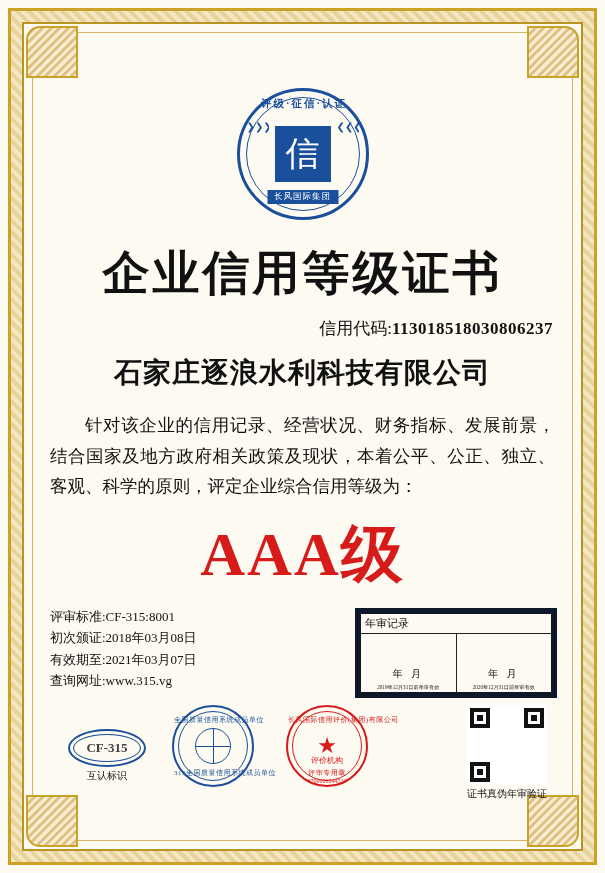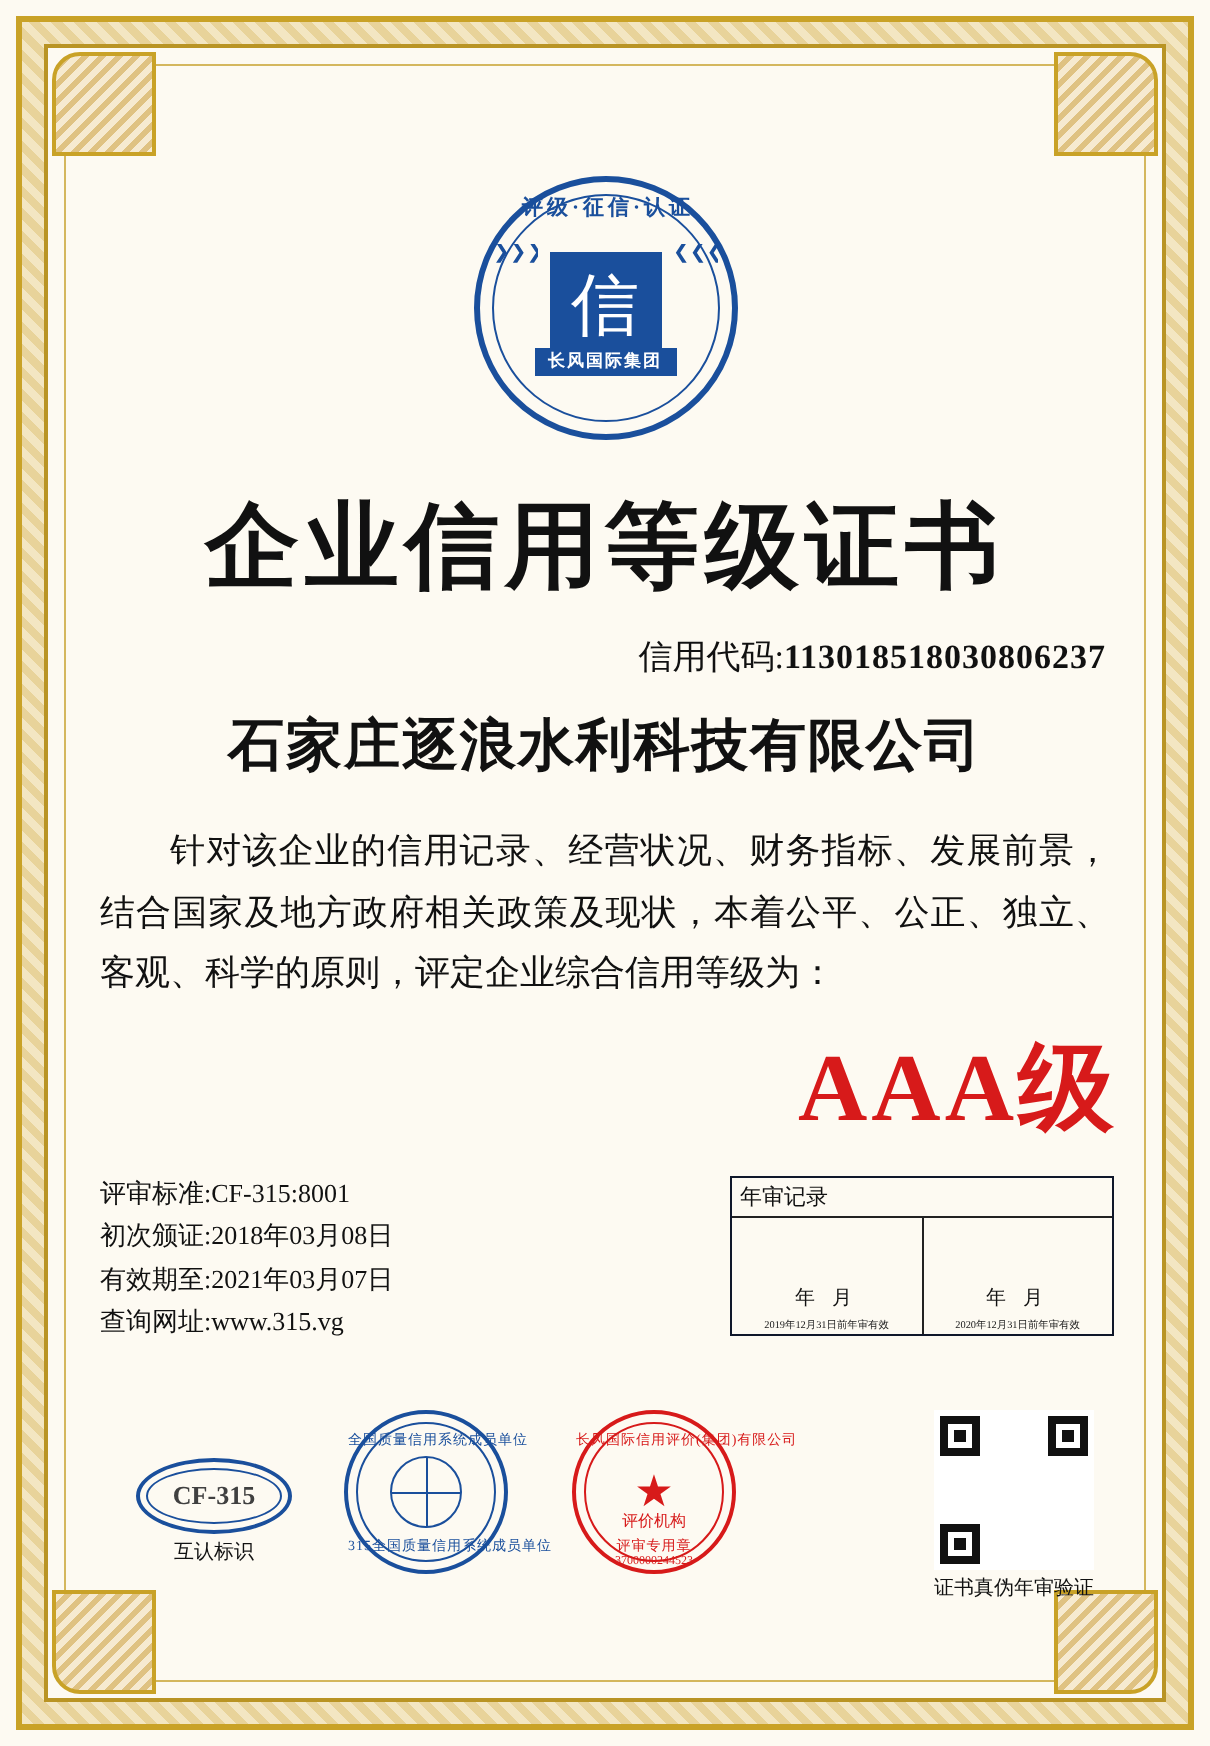--- a/index.html
+++ b/index.html
@@ -103,30 +103,29 @@
     left: 3px;
     right: 0;
     text-align: center;
     font-size: 10.5px;
     color: #1a4f9c;
     letter-spacing: 2px;
     font-weight: bold;
   }
   .seal-bottom-band {
     position: absolute;
-    bottom: 32px;
+    bottom: 16px;
     left: 50%;
     transform: translateX(-50%);
     background: #1a4f9c;
     color: #fff;
     font-size: 8.5px;
     padding: 1px 7px;
     letter-spacing: 1px;
     white-space: nowrap;
-    font-weight: bold;
   }
   .seal-wheat-l, .seal-wheat-r {
     position: absolute;
     top: 34px;
     width: 22px;
     height: 62px;
     color: #1a4f9c;
     font-size: 10px;
     line-height: 9px;
     overflow: hidden;
@@ -166,22 +165,22 @@
     margin-top: 18px;
     font-size: 17.5px;
     line-height: 1.75;
     color: #111;
     text-align: justify;
     text-indent: 2em;
     padding: 0 4px;
   }
   .grade {
     margin-top: 10px;
-    text-align: right;
-    font-size: 48px;
+    text-align: center;
+    font-size: 62px;
     font-weight: bold;
     color: #d71a1a;
     letter-spacing: 2px;
   }
   
   .lower {
     position: relative;
     margin-top: 10px;
     min-height: 110px;
   }
@@ -191,21 +190,21 @@
     color: #111;
     padding-left: 4px;
   }
   .info-lines div { white-space: nowrap; }
 
   .annual-box {
     position: absolute;
     right: 2px;
     top: 2px;
     width: 190px;
-    border: 1px solid #0f172a;
+    border: 6px solid #0f172a;
   }
   .annual-head {
     font-size: 11px;
     padding: 2px 4px;
     border-bottom: 1px solid #222;
     color: #111;
   }
   .annual-cells {
     display: flex;
     height: 58px;

